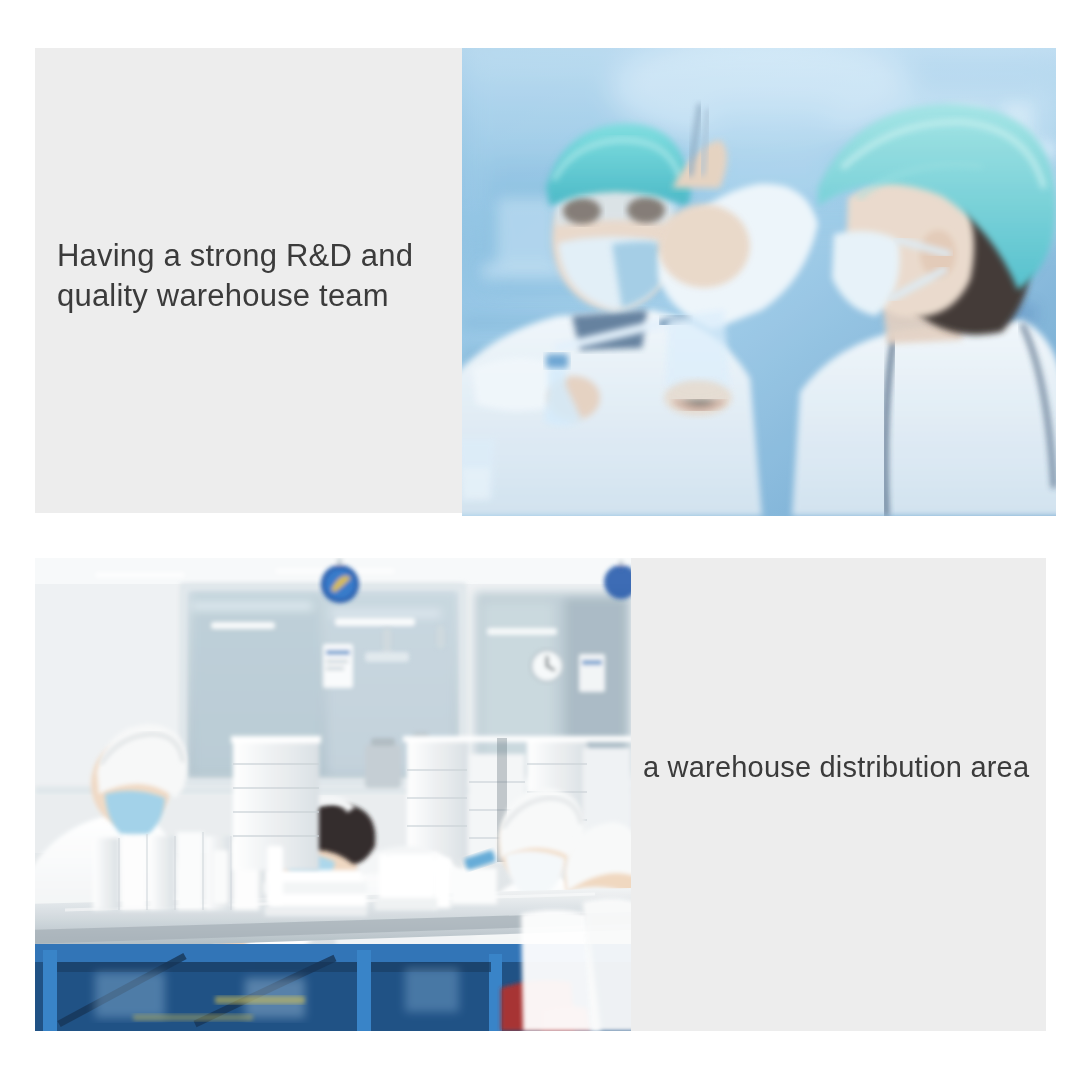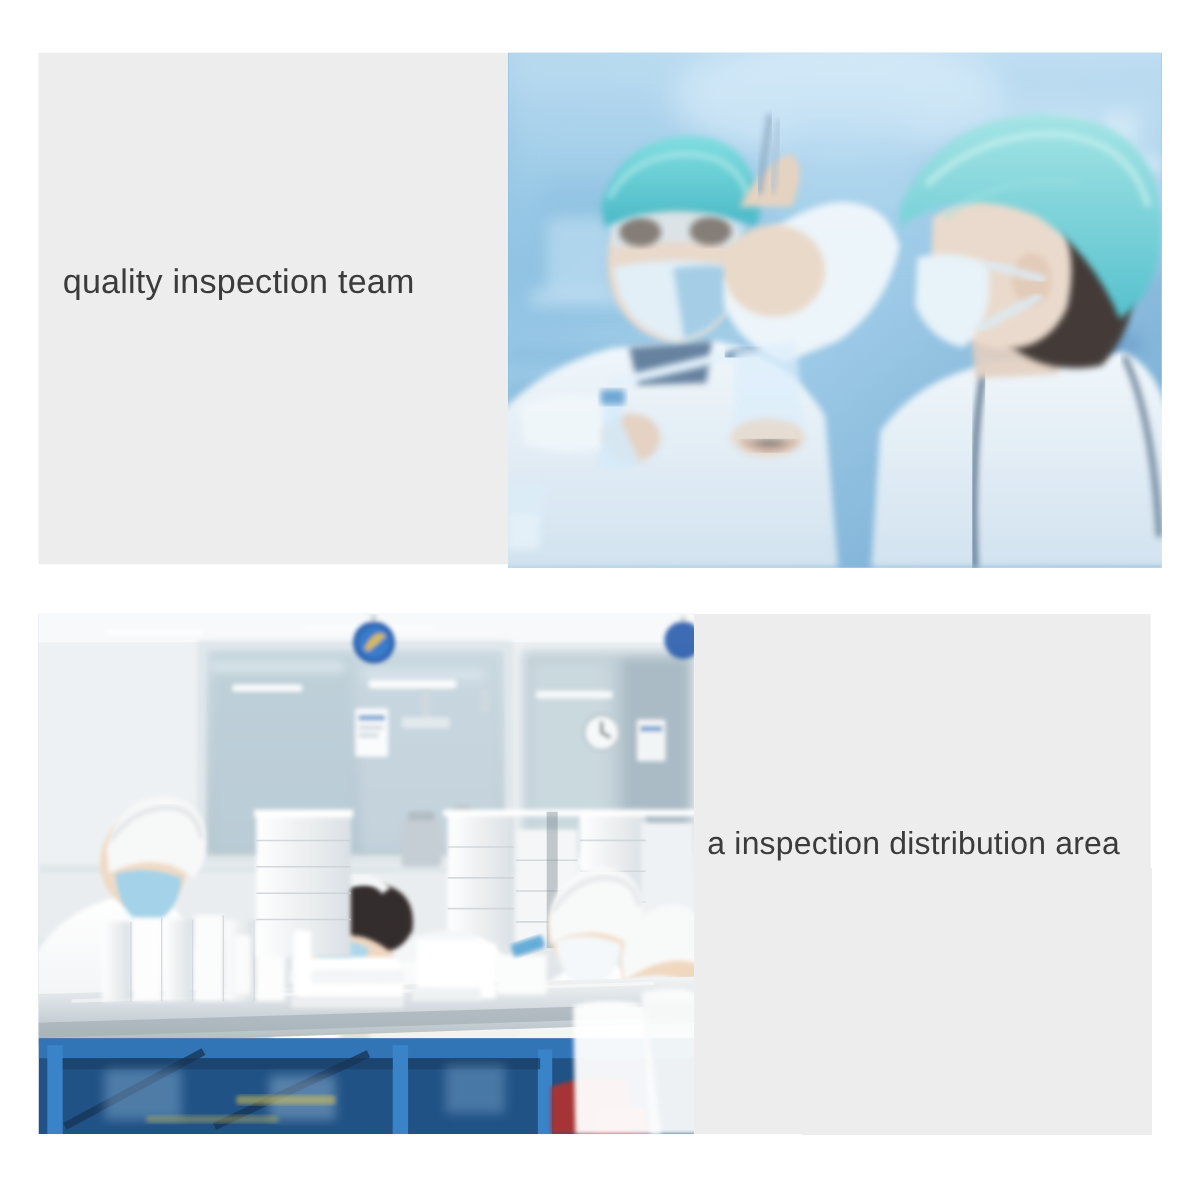--- a/index.html
+++ b/index.html
@@ -95,21 +95,22 @@
 
   .photo-svg { display: block; width: 100%; height: 100%; }
 </style>
 </head>
 <body>
 
 <div id="top-section">
 
   <div id="top-text-panel">
     <div id="top-caption">
-      <span class="line">quality inspection team</span>
+      <span class="line">Having a strong R&amp;D and</span>
+      <span class="line">quality warehouse team</span>
     </div>
   </div>
 
   <div id="top-photo">
     <svg class="photo-svg" viewBox="0 0 594 468" preserveAspectRatio="xMidYMid slice">
       <defs>
         <linearGradient id="labBg" x1="0" y1="0" x2="1" y2="1">
           <stop offset="0" stop-color="#7fb8dd"></stop>
           <stop offset="0.45" stop-color="#a8d2ec"></stop>
           <stop offset="1" stop-color="#6ba3cd"></stop>
@@ -490,16 +491,16 @@
         <path d="M486 356 Q520 348 552 356 L566 473 L488 473 Z" fill="#ffffff" opacity="0.95" filter="url(#bs)"></path>
         <path d="M548 344 Q584 336 604 346 L604 473 L556 473 Z" fill="#fafbfb" opacity="0.95" filter="url(#bs)"></path>
       </g>
 
       <rect x="0" y="0" width="596" height="473" fill="#ffffff" opacity="0.05"></rect>
     </svg>
   </div>
 
   <div id="bottom-text-panel">
     <div id="bottom-caption">
-      <span class="line">a inspection distribution area</span>
+      <span class="line">a warehouse distribution area</span>
     </div>
   </div>
 </div>
 
 </body></html>

